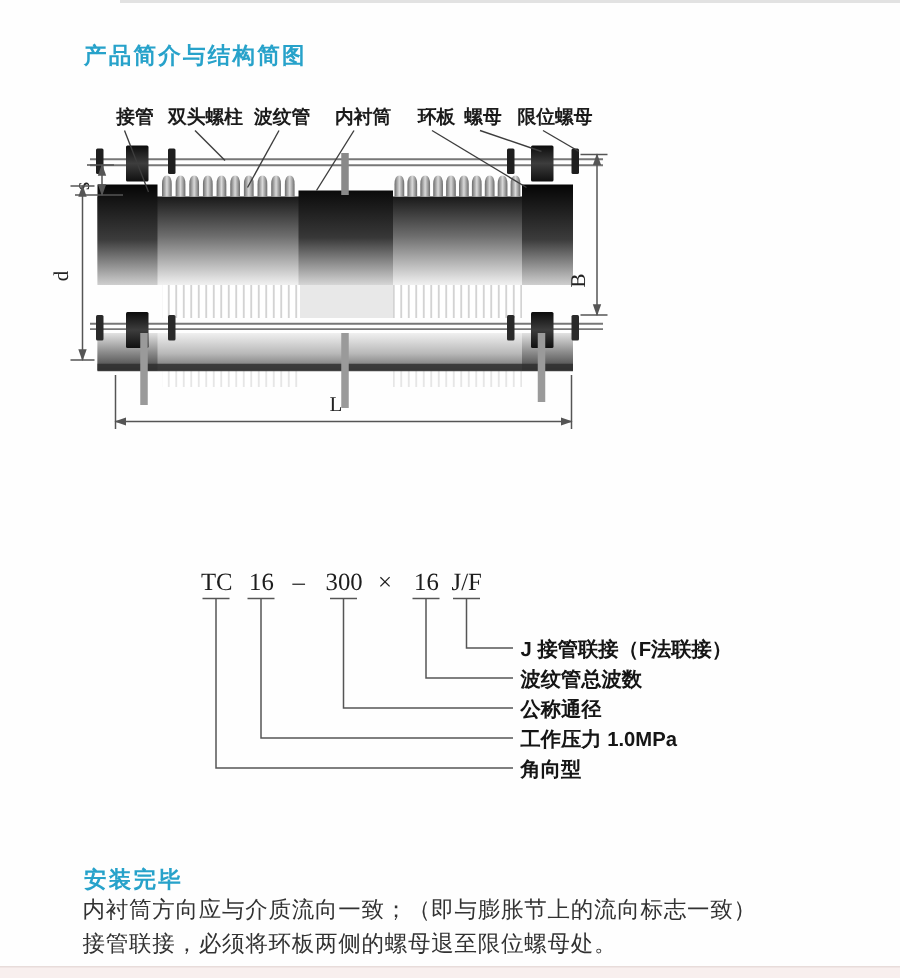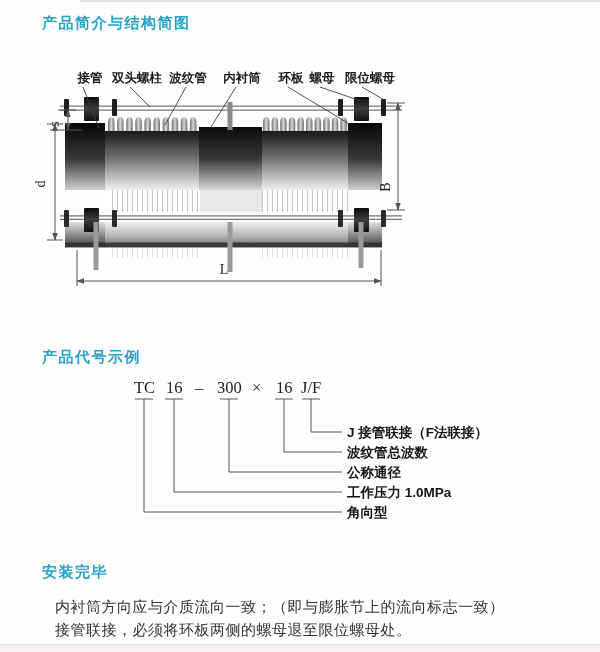--- a/index.html
+++ b/index.html
@@ -2,21 +2,21 @@
 <html><head>
 <meta charset="utf-8">
 <style>
   html,body{margin:0;padding:0;background:#ffffff;}
   .page{
     position:relative;width:600px;height:652px;background:#fefefe;overflow:hidden;
     font-family:"Liberation Sans","DejaVu Sans",sans-serif;
   }
   .top-edge{position:absolute;top:0;left:80px;right:0;height:2px;background:#d6d6d6;opacity:.7;}
   .sec-title{
-    position:absolute;left:38px;margin:4px;font-size:15px;font-weight:700;
+    position:absolute;left:38px;margin:18px;font-size:15px;font-weight:700;
     letter-spacing:1.5px;color:#27a2ca;
   }
   .t1{top:10px;}
   .t2{top:344px;}
   .t3{top:559px;}
   .diagram{position:absolute;left:0;top:0;width:600px;height:320px;}
   .code-diagram{position:absolute;left:0;top:370px;width:600px;height:160px;}
   .svg-label{font-family:"Liberation Sans","DejaVu Sans",sans-serif;font-size:12.5px;font-weight:600;fill:#1b1b1b;}
   .svg-dim{font-family:"Liberation Serif","DejaVu Serif",serif;font-size:14px;fill:#222;}
   .svg-token{font-family:"Liberation Serif","DejaVu Serif",serif;font-size:16.5px;fill:#1d1d1d;}
@@ -200,21 +200,20 @@
       <line class="ln" x1="83" y1="87" x2="99" y2="128"></line>
       <line class="ln" x1="130" y1="87" x2="150" y2="107"></line>
       <line class="ln" x1="186" y1="87" x2="165" y2="125"></line>
       <line class="ln" x1="236" y1="87" x2="211" y2="127"></line>
       <line class="ln" x1="288" y1="87" x2="351" y2="125"></line>
       <line class="ln" x1="320" y1="87" x2="361" y2="101"></line>
       <line class="ln" x1="362" y1="87" x2="386" y2="101"></line>
     </g>
   </svg>
 
-  <h2 class="sec-title t2">产品代号示例</h2>
 
   <svg class="code-diagram" viewBox="0 370 600 160">
     <g>
       <text class="svg-token" x="134" y="393">TC</text>
       <text class="svg-token" x="166" y="393">16</text>
       <text class="svg-token" x="195" y="393">–</text>
       <text class="svg-token" x="217" y="393">300</text>
       <text class="svg-token" x="252" y="393">×</text>
       <text class="svg-token" x="276" y="393">16</text>
       <text class="svg-token" x="301" y="393">J/F</text>

